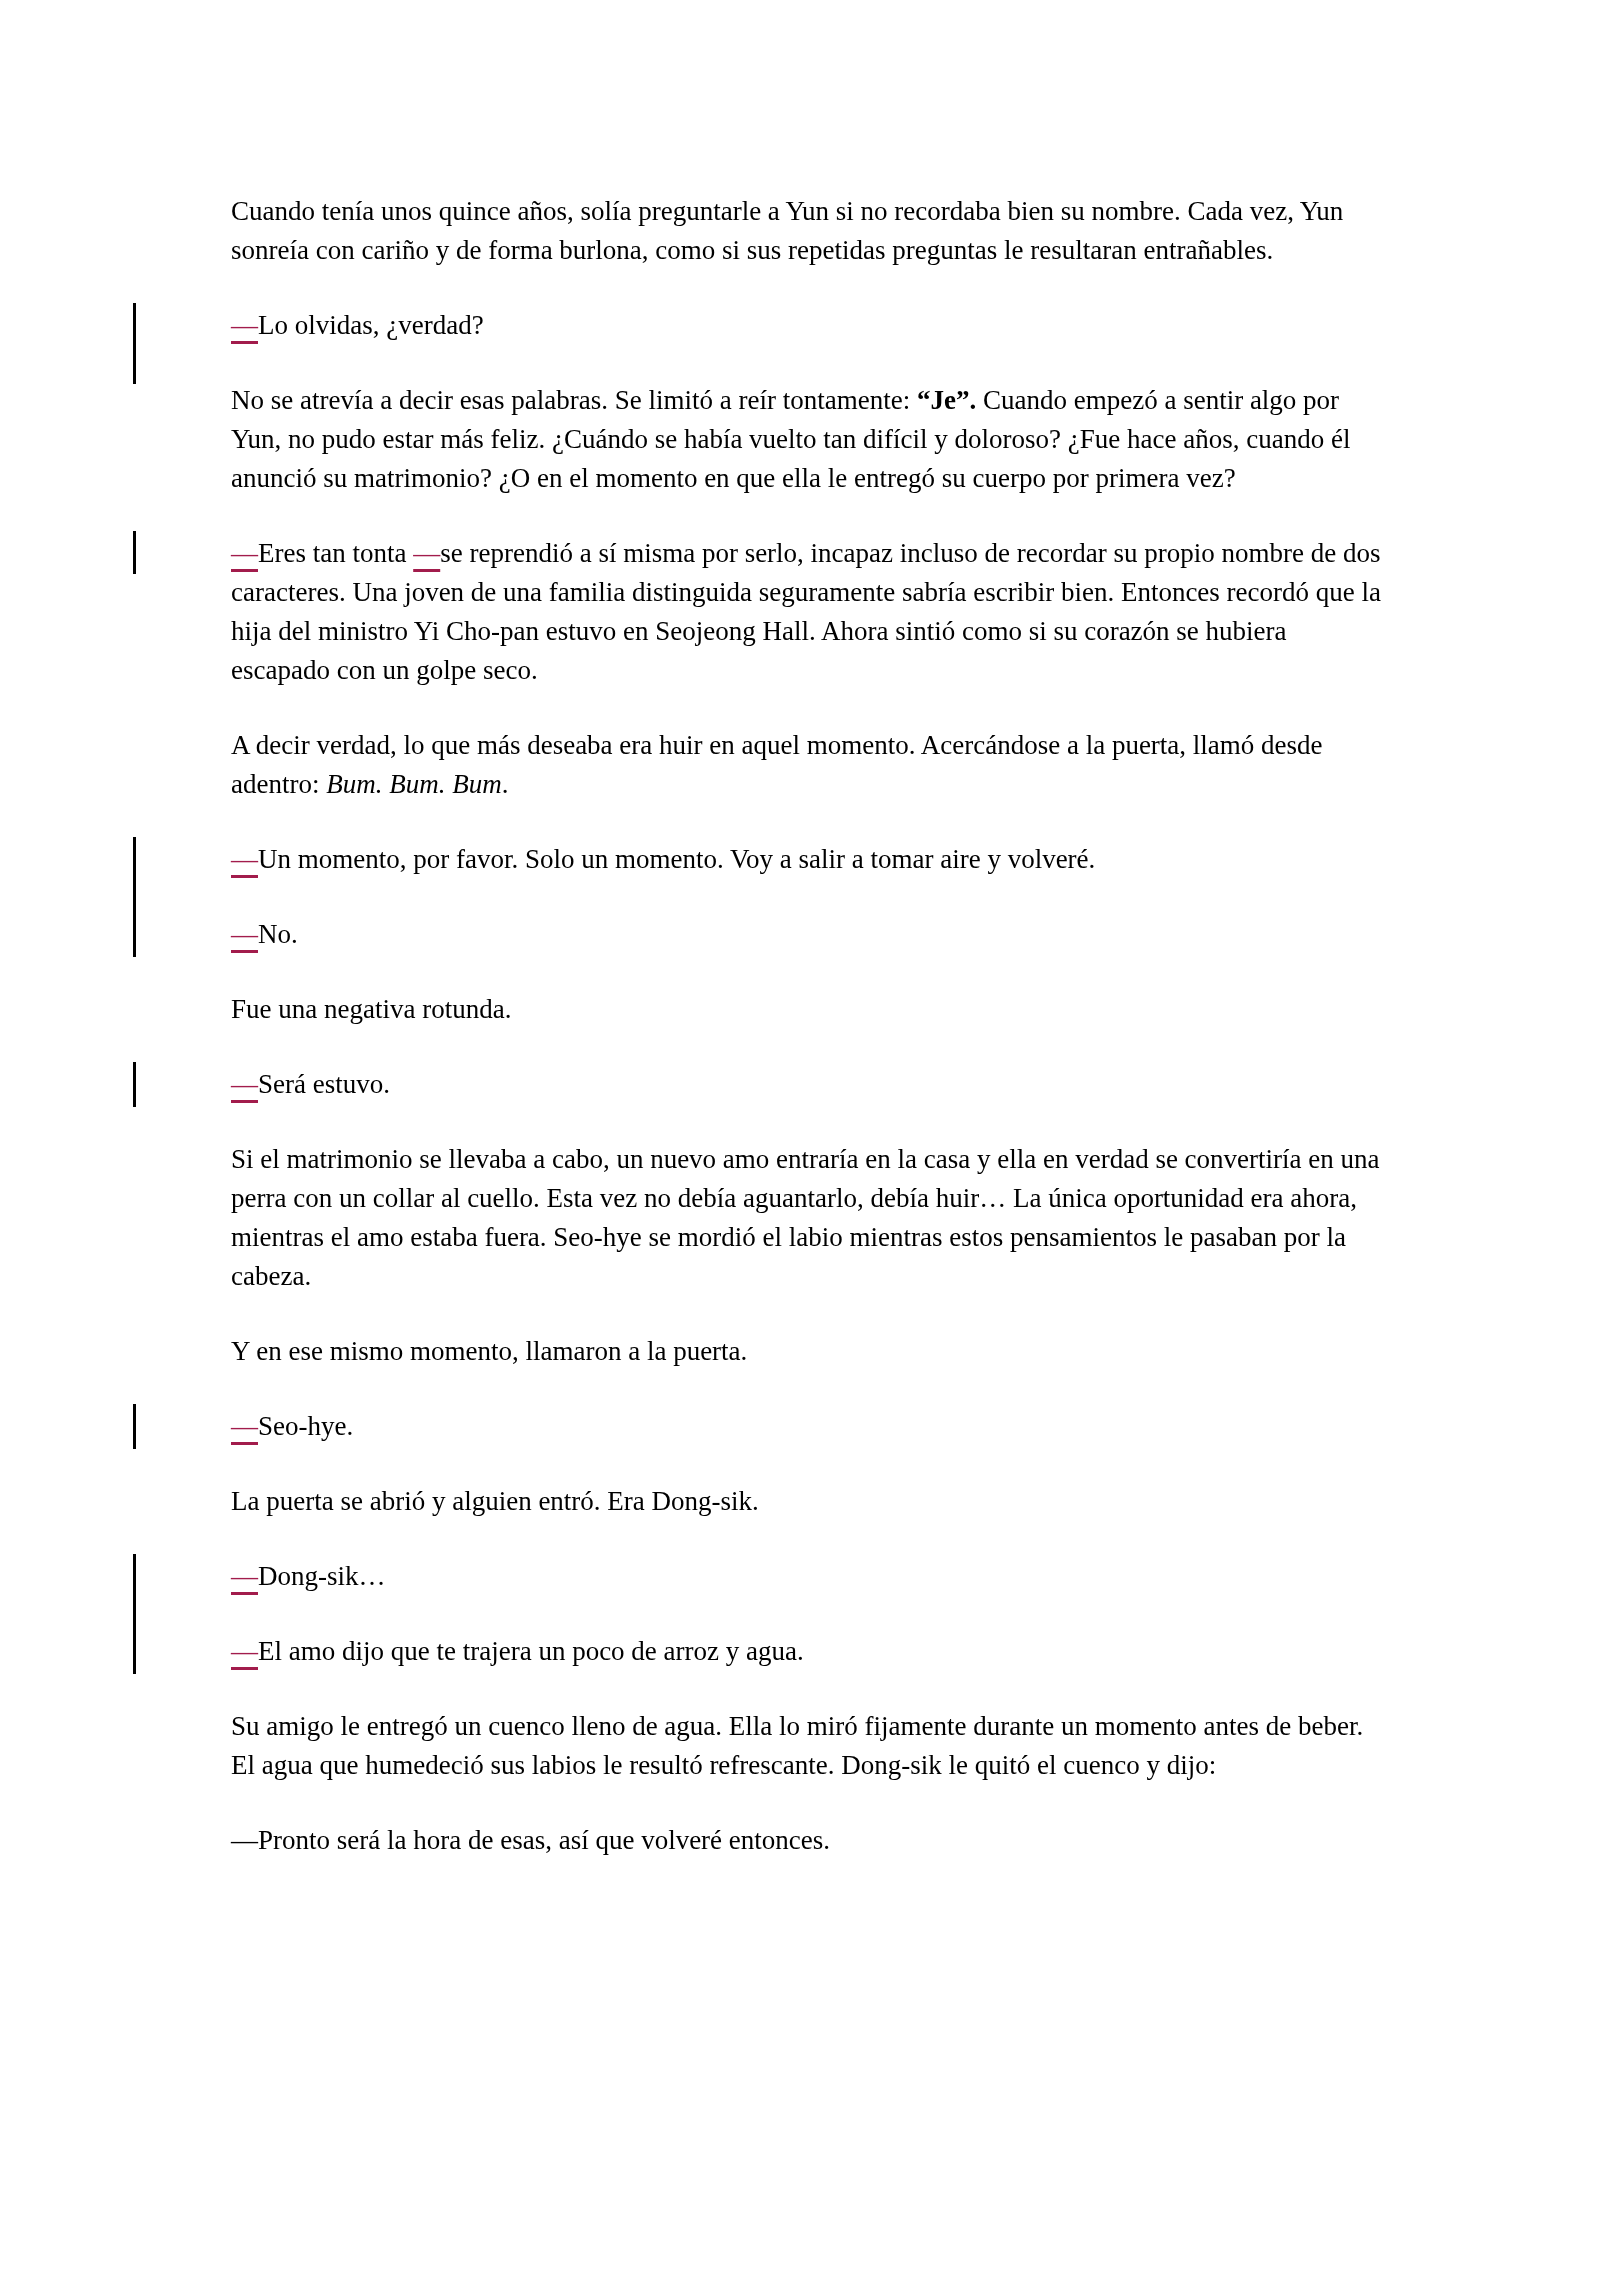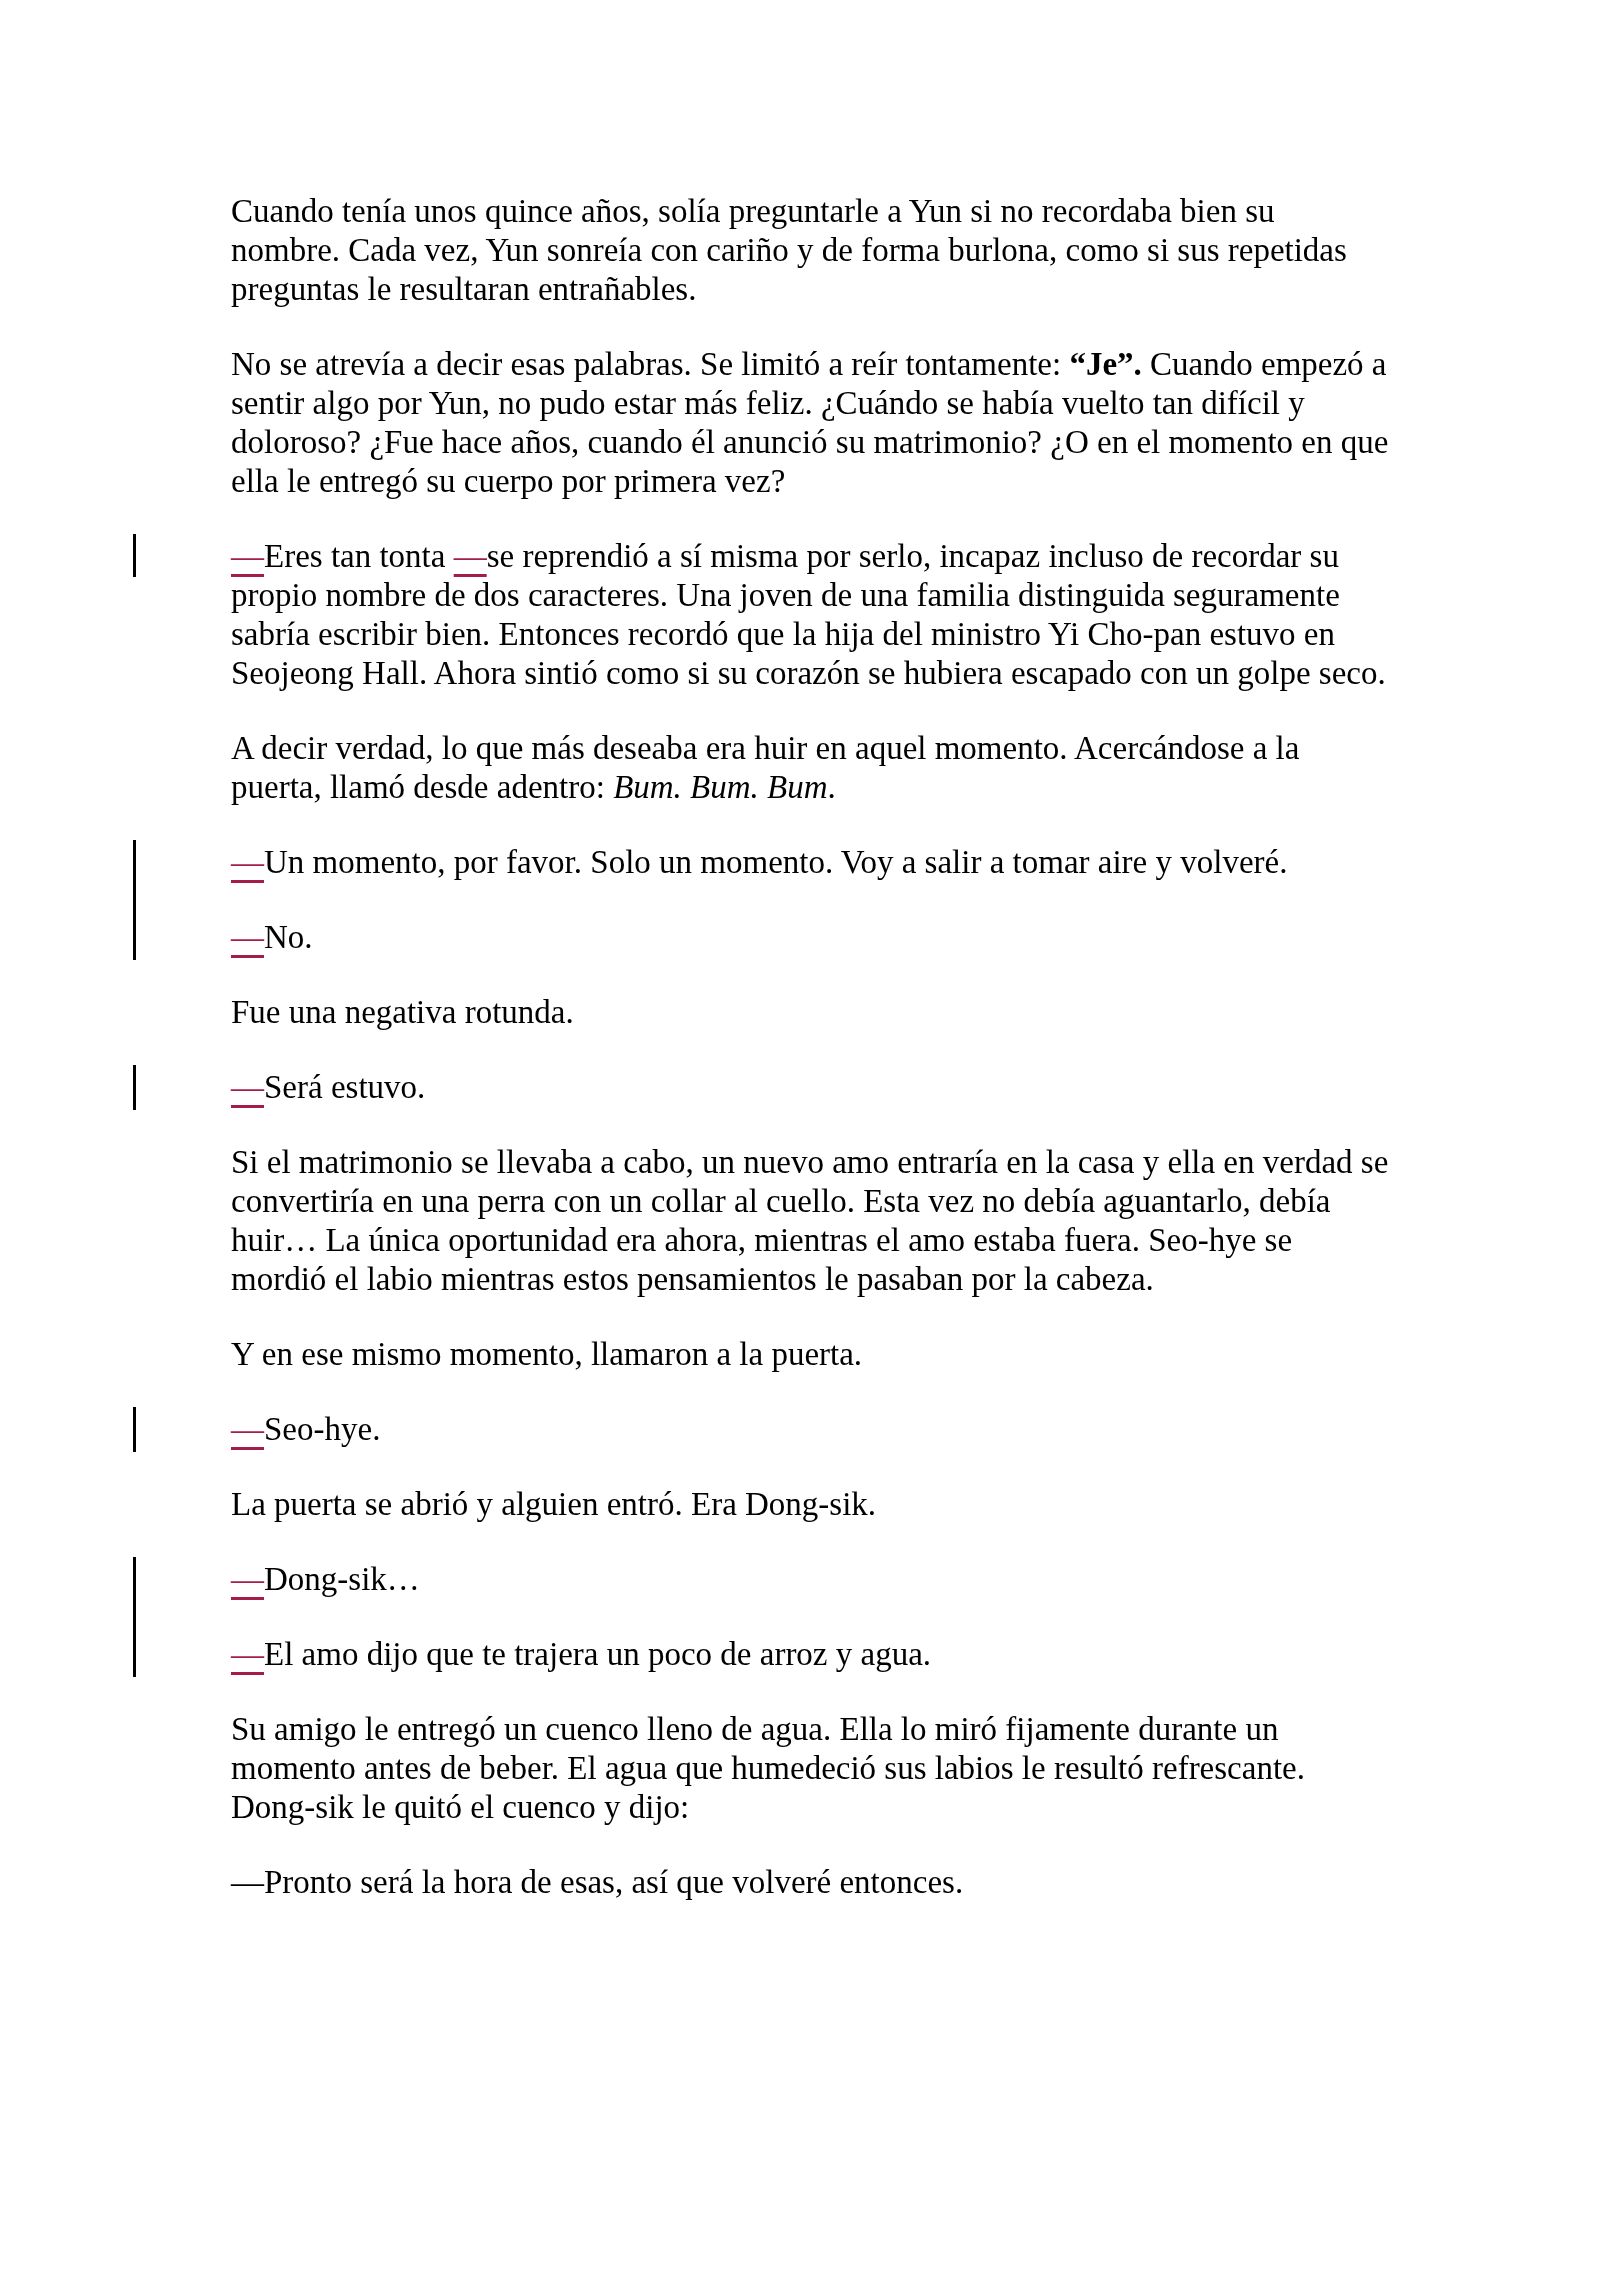--- a/index.html
+++ b/index.html
@@ -13,21 +13,21 @@
     height: 2292px;
     background: var(--page-bg, #ffffff);
     overflow: hidden;
   }
   .content {
     position: absolute;
     left: 231px;
     top: 192px;
     width: 1159px;
     font-family: "Liberation Serif", "DejaVu Serif", serif;
-    font-size: 33px;
+    font-size: 27px;
     line-height: 39px;
     color: var(--ink, #000000);
   }
   .content p {
     margin: 0 0 36px 0;
     position: relative;
   }
   .run { white-space: pre-wrap; }
   .bold { font-weight: bold; }
   .italic { font-style: italic; margin-top: 19px; }
@@ -47,20 +47,21 @@
   .cb-full > .change-bar { height: calc(100% + 5.9px); }
   .cb-extend > .change-bar { height: calc(100% + 42px); }
   .cb-firstline > .change-bar { height: 43px; }
 </style>
 </head>
 <body>
 
 <div class="page">
   <div class="content">
       <p><span class="run">Cuando tenía unos quince años, solía preguntarle a Yun si no recordaba bien su nombre. Cada vez, Yun sonreía con cariño y de forma burlona, como si sus repetidas preguntas le resultaran entrañables.</span></p>
+      <p class="cb-extend"><span class="change-bar"></span><span class="run ins">—</span><span class="run">Lo olvidas, ¿verdad?</span></p>
       <p><span class="run">No se atrevía a decir esas palabras. Se limitó a reír tontamente: </span><span class="run bold">“Je”.</span><span class="run"> Cuando empezó a sentir algo por Yun, no pudo estar más feliz. ¿Cuándo se había vuelto tan difícil y doloroso? ¿Fue hace años, cuando él anunció su matrimonio? ¿O en el momento en que ella le entregó su cuerpo por primera vez?</span></p>
       <p class="cb-firstline"><span class="change-bar"></span><span class="run ins">—</span><span class="run">Eres tan tonta </span><span class="run ins">—</span><span class="run">se reprendió a sí misma por serlo, incapaz incluso de recordar su propio nombre de dos caracteres. Una joven de una familia distinguida seguramente sabría escribir bien. Entonces recordó que la hija del ministro Yi Cho-pan estuvo en Seojeong Hall. Ahora sintió como si su corazón se hubiera escapado con un golpe seco.</span></p>
       <p><span class="run">A decir verdad, lo que más deseaba era huir en aquel momento. Acercándose a la puerta, llamó desde adentro: </span><span class="run italic">Bum. Bum. Bum</span><span class="run">.</span></p>
       <p class="cb-extend"><span class="change-bar"></span><span class="run ins">—</span><span class="run">Un momento, por favor. Solo un momento. Voy a salir a tomar aire y volveré.</span></p>
       <p class="cb-full"><span class="change-bar"></span><span class="run ins">—</span><span class="run">No.</span></p>
       <p><span class="run">Fue una negativa rotunda.</span></p>
       <p class="cb-full"><span class="change-bar"></span><span class="run ins">—</span><span class="run">Será estuvo.</span></p>
       <p><span class="run">Si el matrimonio se llevaba a cabo, un nuevo amo entraría en la casa y ella en verdad se convertiría en una perra con un collar al cuello. Esta vez no debía aguantarlo, debía huir… La única oportunidad era ahora, mientras el amo estaba fuera. Seo-hye se mordió el labio mientras estos pensamientos le pasaban por la cabeza.</span></p>
       <p><span class="run">Y en ese mismo momento, llamaron a la puerta.</span></p>
       <p class="cb-full"><span class="change-bar"></span><span class="run ins">—</span><span class="run">Seo-hye.</span></p>

